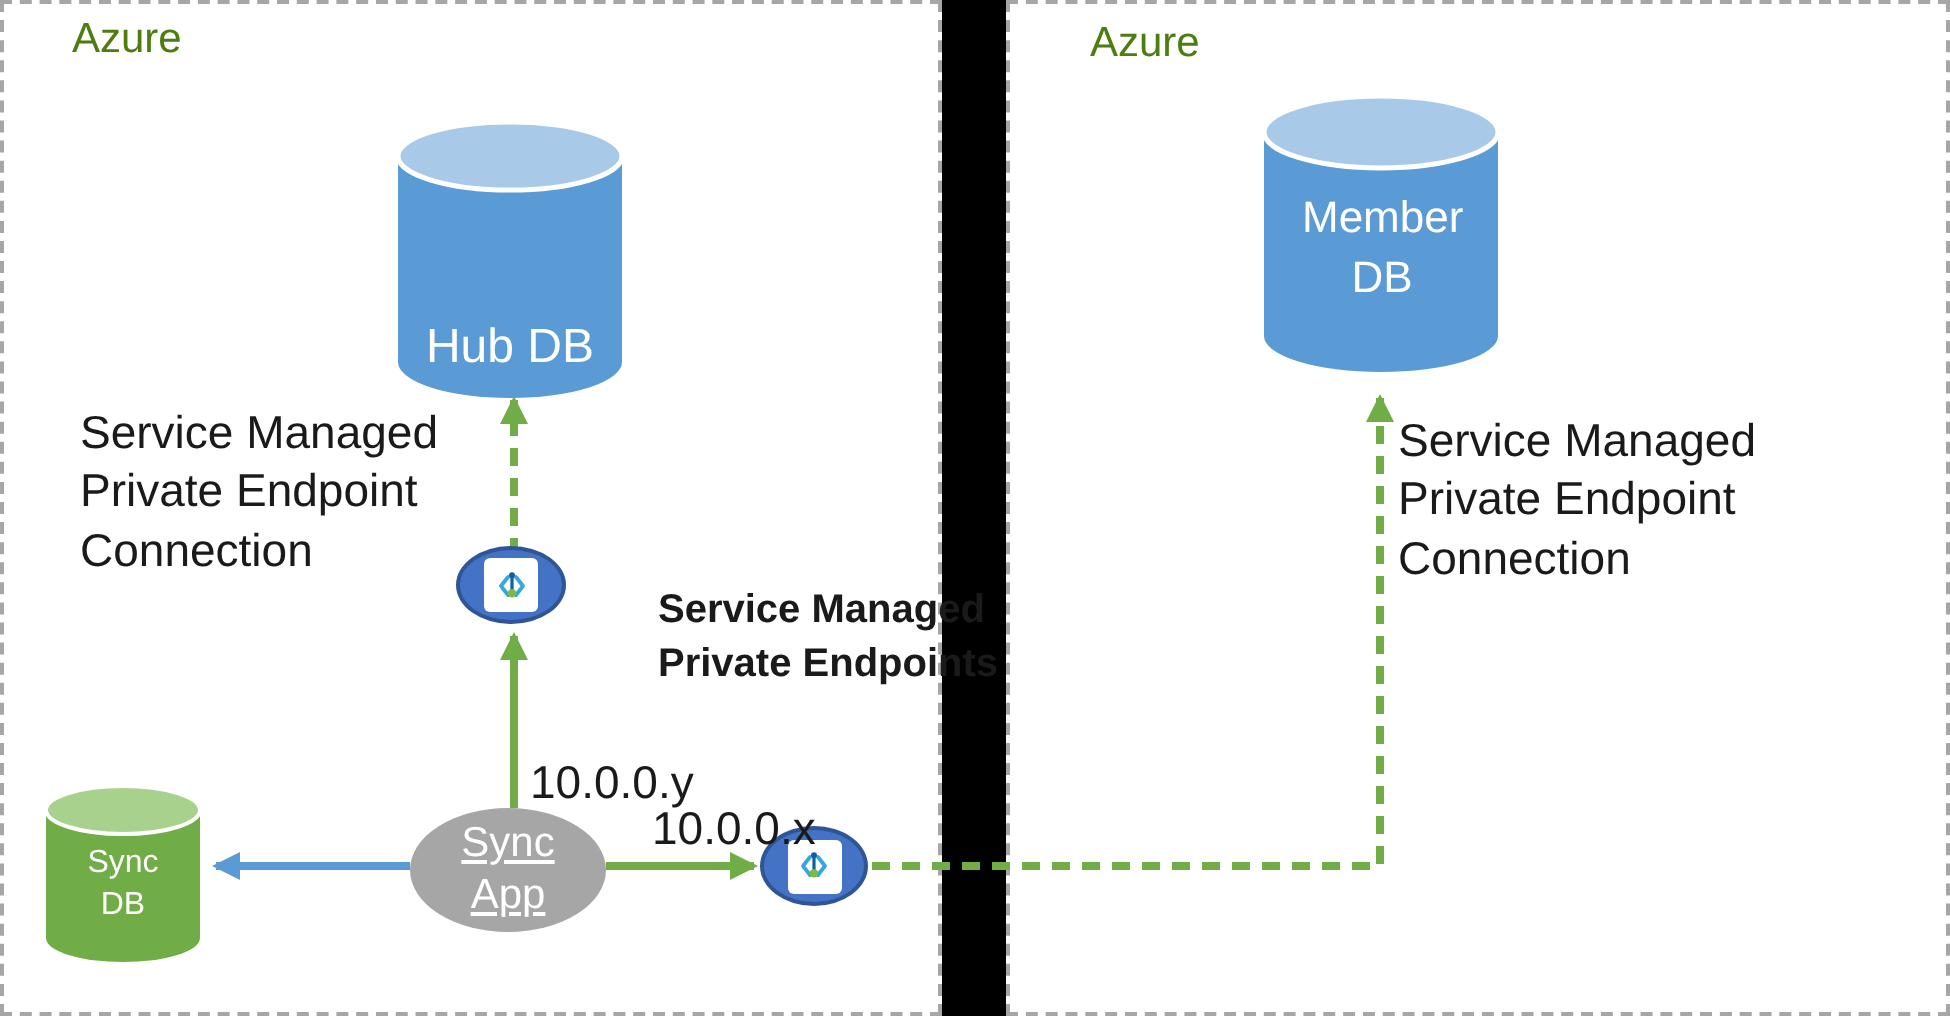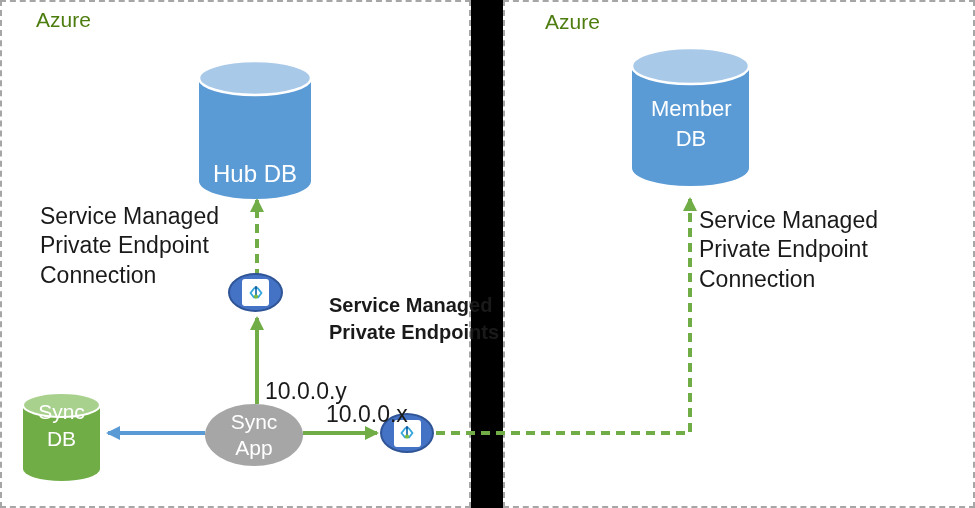--- a/index.html
+++ b/index.html
@@ -26,21 +26,21 @@
   }
   .endpoint .chip{
     width:27px;height:27px;background:#fff;border-radius:3px;
     display:flex;align-items:center;justify-content:center;
   }
   .txt{position:absolute;z-index:5;font-size:23px;line-height:1.28;color:#1a1a1a;}
   .txt.bold{font-weight:bold;font-size:20px;line-height:1.35;}
   .app-ellipse{
     position:absolute;border-radius:50%;background:#a6a6a6;z-index:3;
     display:flex;align-items:center;justify-content:center;text-align:center;
-    color:#fff;font-size:21px;line-height:1.25;
+    color:#fff;font-size:21px;line-height:1.25;text-decoration:underline;
   }
 </style>
 </head>
 <body>
 
 <div id="canvas">
 
   <div id="left-box" class="region-box"></div>
   <div id="right-box" class="region-box"></div>
   <div id="divider"></div>
@@ -83,21 +83,21 @@
       <ellipse cx="59.5" cy="19" rx="58.5" ry="18" fill="#a9c9e9" stroke="#ffffff" stroke-width="2.5"></ellipse>
     </svg>
     <div class="cyl-label" style="top:47px;width:80px;left:20px;font-size:22px;line-height:1.35;">Member DB</div>
   </div>
 
   <div class="shape" style="left:22px;top:392px;width:79px;height:90px;">
     <svg width="79" height="90" viewBox="0 0 79 90">
       <path d="M1,13 L1,77 A38.5,12 0 0 0 78,77 L78,13 Z" fill="#70ad47"></path>
       <ellipse cx="39.5" cy="13" rx="38.5" ry="12" fill="#a9d18e" stroke="#ffffff" stroke-width="2"></ellipse>
     </svg>
-    <div class="cyl-label" style="top:6px;width:55px;left:12px;font-size:21px;line-height:1.3;">Sync DB</div>
+    <div class="cyl-label" style="top:30px;width:55px;left:12px;font-size:16px;line-height:1.3;">Sync DB</div>
   </div>
 
   <div class="app-ellipse" style="left:205px;top:404px;width:98px;height:62px;">
     <div style="width:60px;">Sync App</div>
   </div>
 
   <div class="endpoint" style="left:228px;top:273px;width:55px;height:39px;">
     <div class="chip">
       <svg width="20" height="20" viewBox="0 0 20 20">
         <path d="M8,5.5 L4.5,10 L8,14.5" stroke="#35a7dd" stroke-width="1.9" fill="none" stroke-linecap="round" stroke-linejoin="round"></path>

